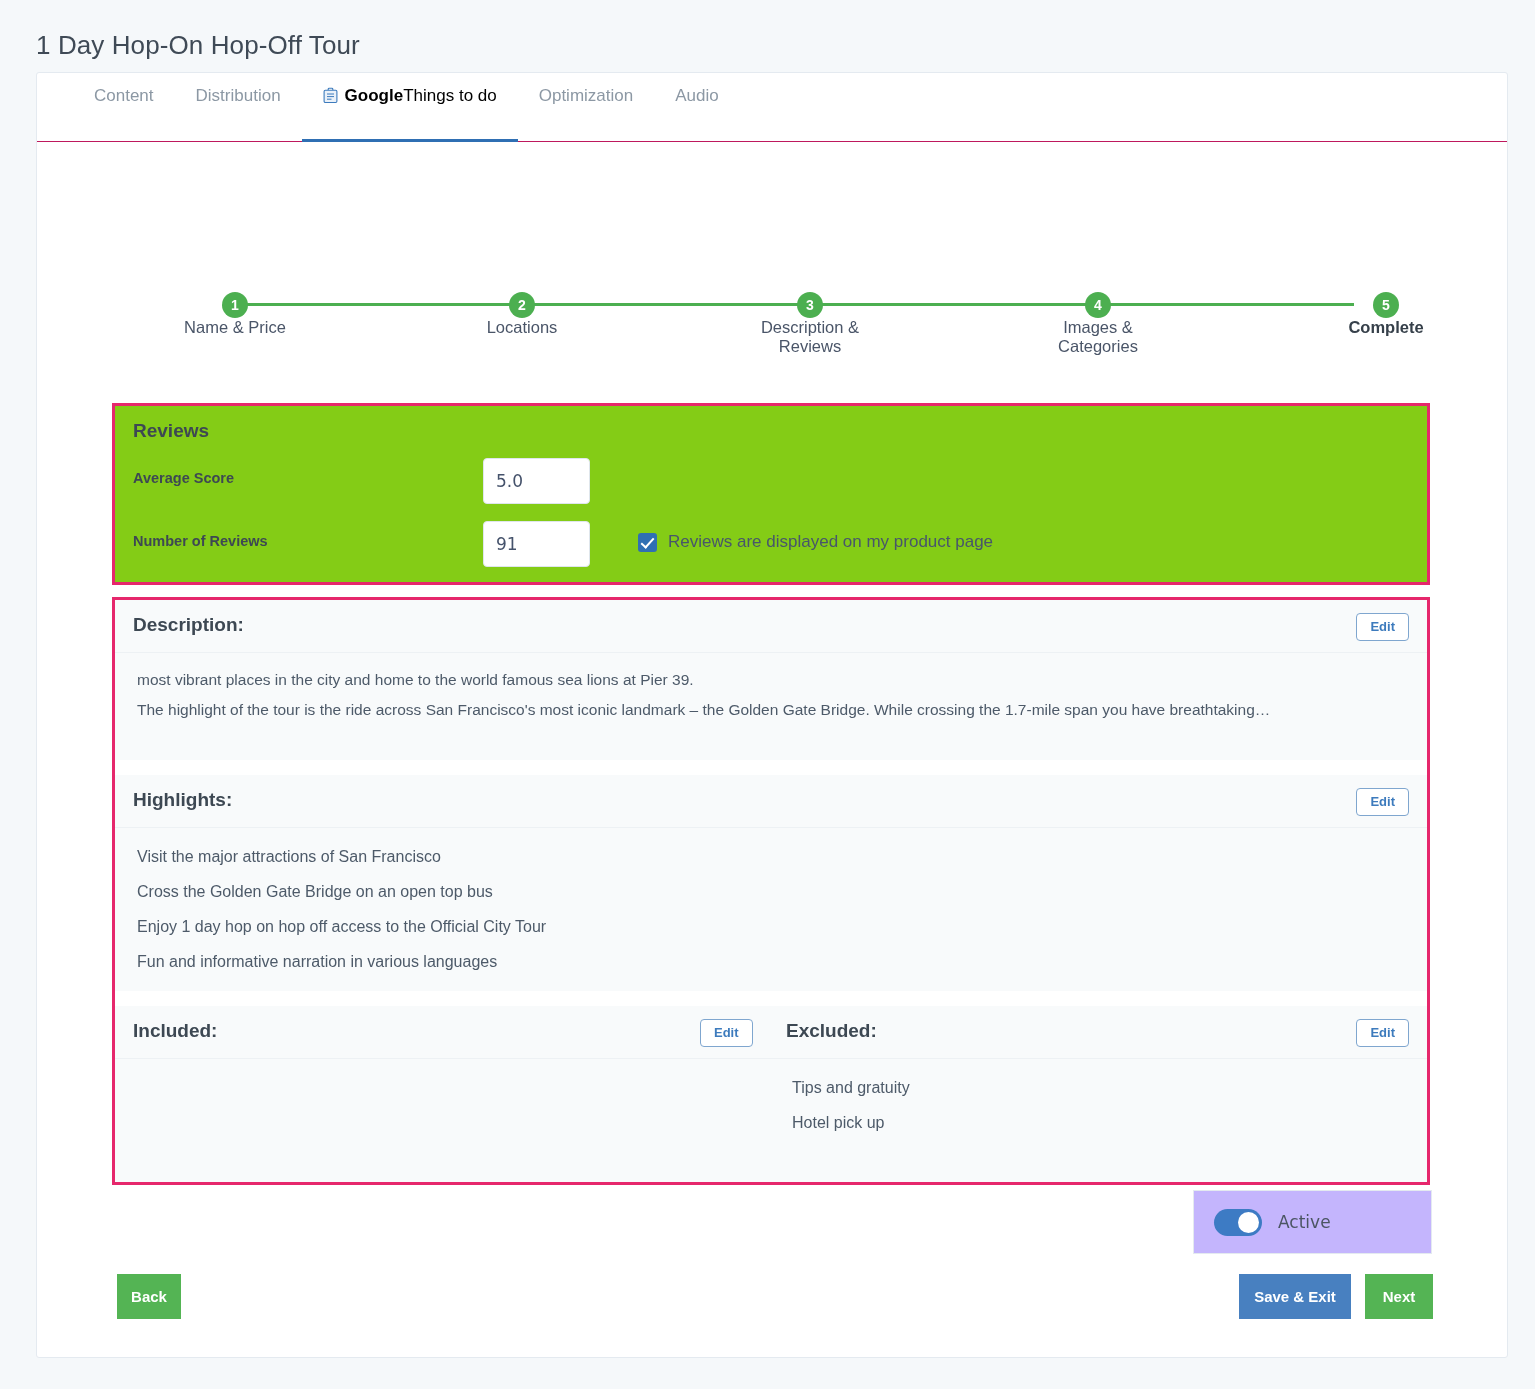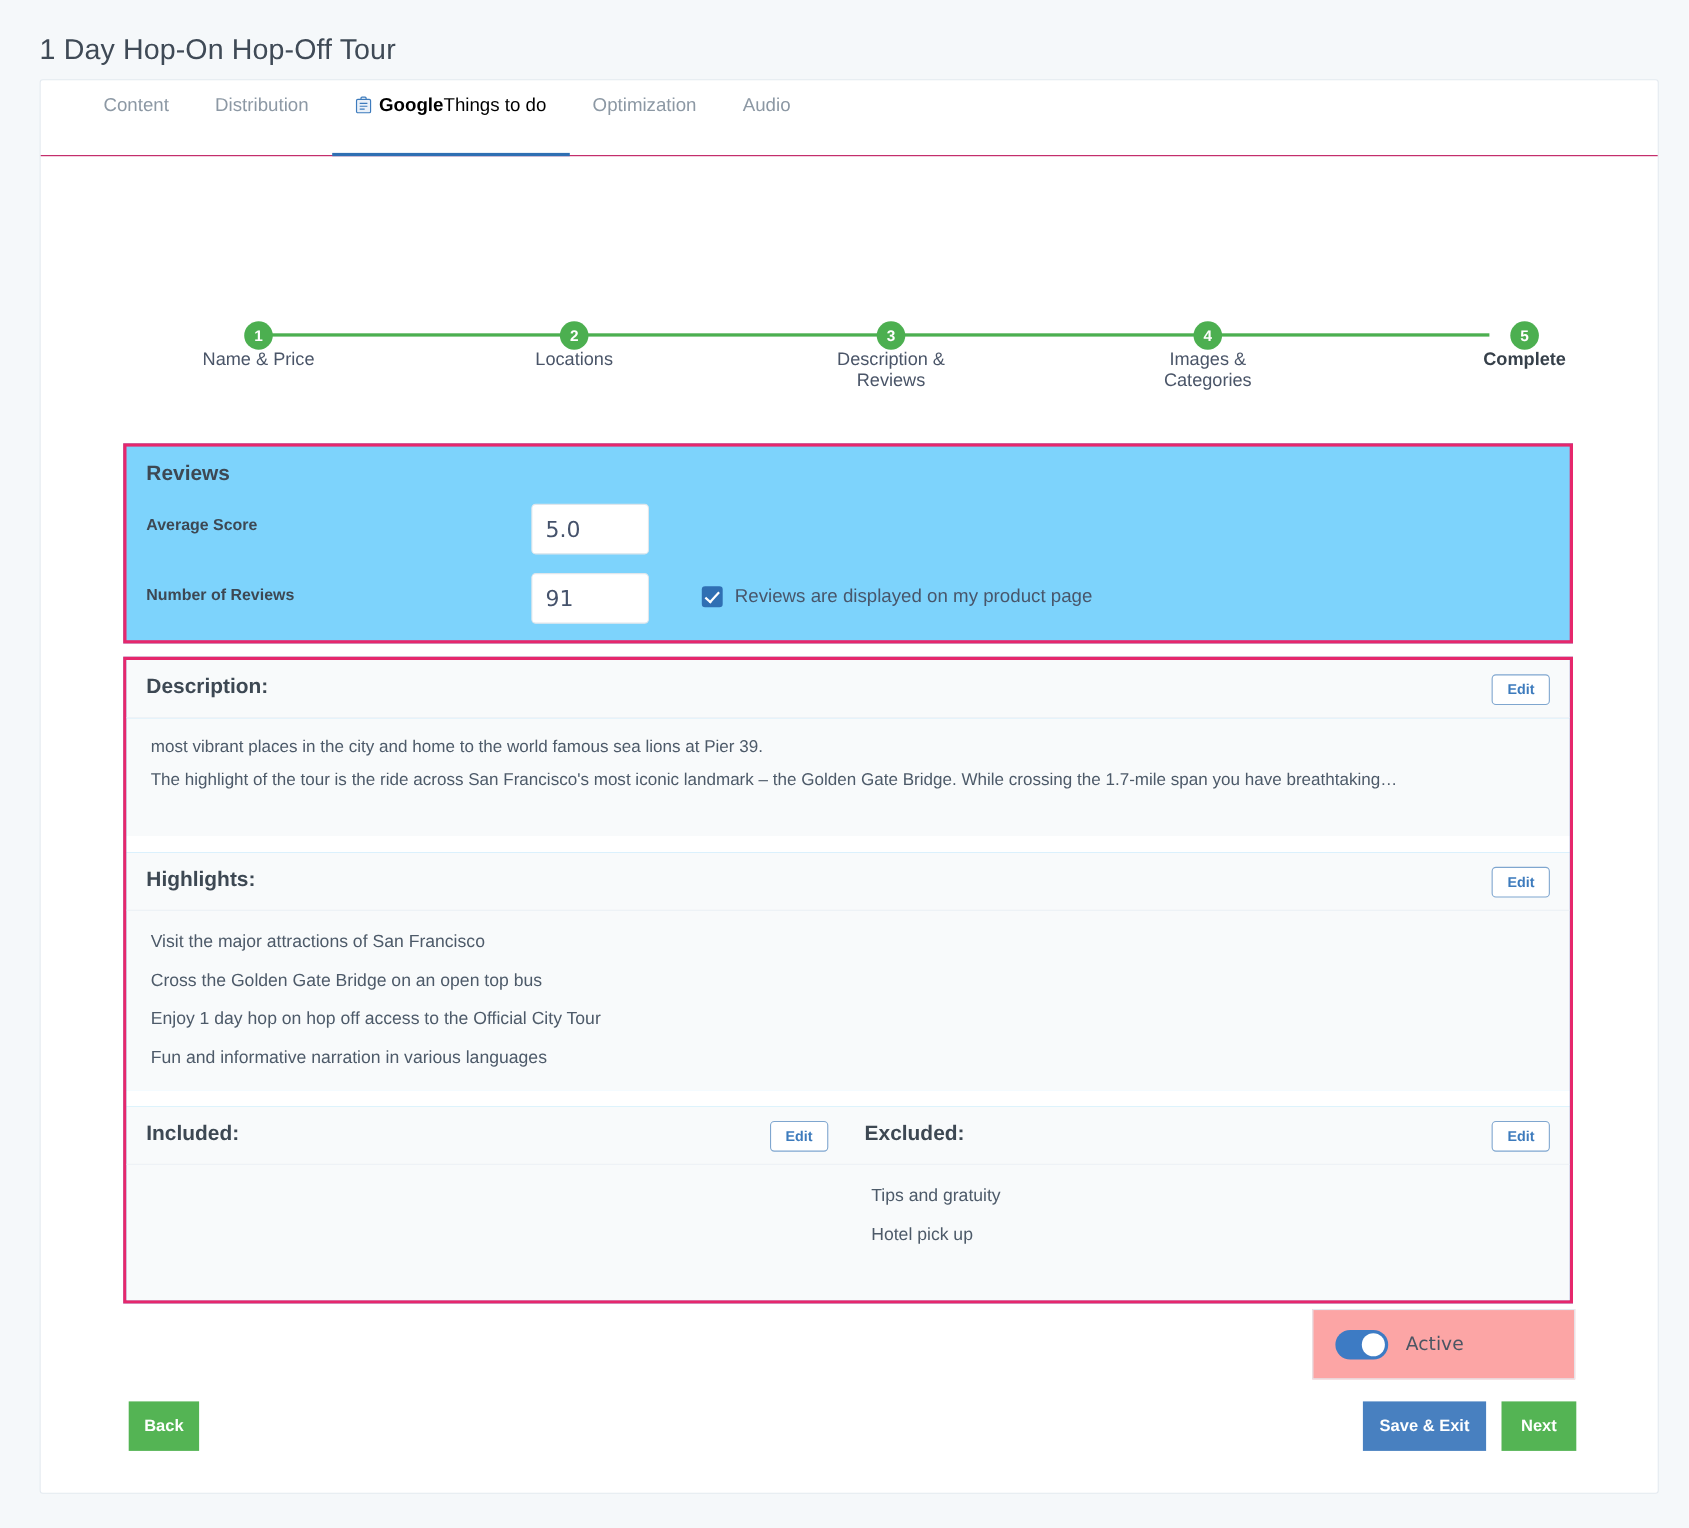--- a/index.html
+++ b/index.html
@@ -67,41 +67,41 @@
   }
   .step-label {
     font-size: 16.5px; color: #4a5568;
   }
   .step.current .step-label { font-weight: 700; color: #36404a; }
 
   
   .pink-panel {
     position: absolute;
     border: 3px solid #e6276c;
-    background: #7dd3fc;
+    background: #84cc16;
   }
   #reviews-panel { left: 112px; top: 403px; width: 1318px; height: 182px; }
   #desc-panel   { left: 112px; top: 597px; width: 1318px; height: 588px; }
 
   
   .rv-title {
     position: absolute; left: 18px; top: 14px;
     font-size: 19px; font-weight: 700; color: #3d4853;
   }
   .rv-row { position: absolute; left: 18px; height: 46px; }
   .rv-label {
     position: absolute; top: 12px;
     font-size: 14.5px; font-weight: 700; color: #3d4853; white-space: nowrap;
   }
   .rv-input {
     position: absolute; left: 350px; top: 0;
     width: 107px; height: 46px;
     border: 1px solid #dfe6ec; border-radius: 4px; background: #fff;
     font-family: "DejaVu Sans", sans-serif;
-    font-size: 20px; color: #45526b; padding: 0 12px;
+    font-size: 17px; color: #45526b; padding: 0 12px;
     outline: none;
   }
   .rv-check-wrap {
     position: absolute; left: 505px; top: 11px;
     display: flex; align-items: center; gap: 11px;
   }
   .cbox {
     width: 19px; height: 19px; border-radius: 3px;
     background: #2f6fb3; position: relative; flex: none;
     display: inline-block; cursor: pointer;
@@ -138,21 +138,21 @@
     padding: 5px 13px 6px;
     font-size: 13px; font-weight: 700; color: #3d7bbd;
     background: #fff; border: 1px solid #7fa6cf; border-radius: 4px;
     cursor: pointer; line-height: 15px;
   }
 
   
   .active-box {
     position: absolute; left: 1193px; top: 1190px;
     width: 239px; height: 64px;
-    background: #fca5a5; border: 1px solid #e4eaf0;
+    background: #c4b5fd; border: 1px solid #e4eaf0;
     display: flex; align-items: center; padding-left: 20px; gap: 16px;
   }
   .toggle {
     width: 48px; height: 27px; border-radius: 14px;
     background: #3d7bc4; position: relative; cursor: pointer; flex: none;
   }
   .toggle::after {
     content: ""; position: absolute; right: 3px; top: 3px;
     width: 21px; height: 21px; border-radius: 50%; background: #fff;
   }

